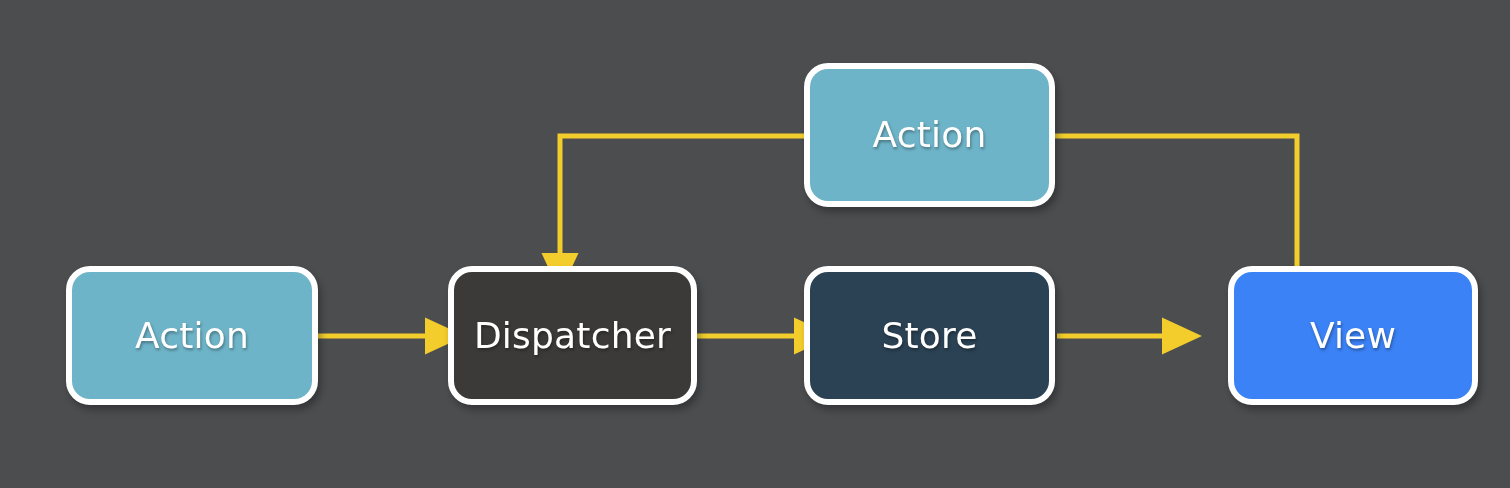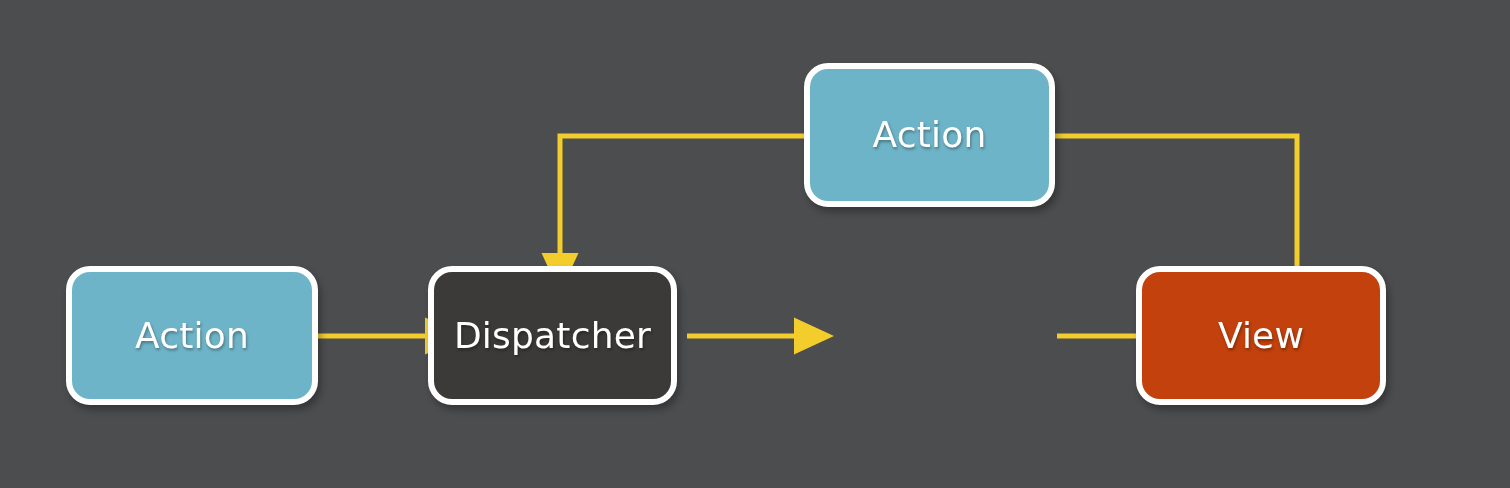--- a/index.html
+++ b/index.html
@@ -80,26 +80,29 @@
 
     <path d="M804,136 L560,136 L560,256" fill="none" stroke="#f2cd2c" stroke-width="5" stroke-linecap="butt" stroke-linejoin="miter" marker-end="url(#arrowDown)"></path>
 
     <path d="M1297,266 L1297,136 L1055,136" fill="none" stroke="#f2cd2c" stroke-width="5" stroke-linecap="butt" stroke-linejoin="miter"></path>
   </svg>
 
   <div class="node" id="node-action-left" style="left: 66px; top: 266px; width: 252px; height: 139px; background: rgb(110, 180, 200); border-color: rgb(255, 255, 255);">
     <span class="node-label" style="color: rgb(255, 255, 255);">Action</span>
   </div>
 
-  <div class="node" id="node-dispatcher" style="left: 428px; top: 266px; width: 249px; height: 139px; background: rgb(59, 58, 57); border-color: rgb(255, 255, 255);">
+  <div class="node" id="node-dispatcher" style="left: 448px; top: 266px; width: 249px; height: 139px; background: rgb(59, 58, 57); border-color: rgb(255, 255, 255);">
     <span class="node-label" style="color: rgb(255, 255, 255);">Dispatcher</span>
   </div>
 
+  <div class="node" id="node-store" style="left: 804px; top: 266px; width: 251px; height: 139px; background: rgb(43, 66, 84); border-color: rgb(255, 255, 255);">
+    <span class="node-label" style="color: rgb(255, 255, 255);">Store</span>
+  </div>
 
-  <div class="node" id="node-view" style="left: 1136px; top: 266px; width: 250px; height: 139px; background: #c2410c; border-color: rgb(255, 255, 255);">
+  <div class="node" id="node-view" style="left: 1228px; top: 266px; width: 250px; height: 139px; background: #3b82f6; border-color: rgb(255, 255, 255);">
     <span class="node-label" style="color: rgb(255, 255, 255);">View</span>
   </div>
 
   <div class="node" id="node-action-top" style="left: 804px; top: 63px; width: 251px; height: 144px; background: rgb(110, 180, 200); border-color: rgb(255, 255, 255);">
     <span class="node-label" style="color: rgb(255, 255, 255);">Action</span>
   </div>
 
 </div>
 
 </body></html>

